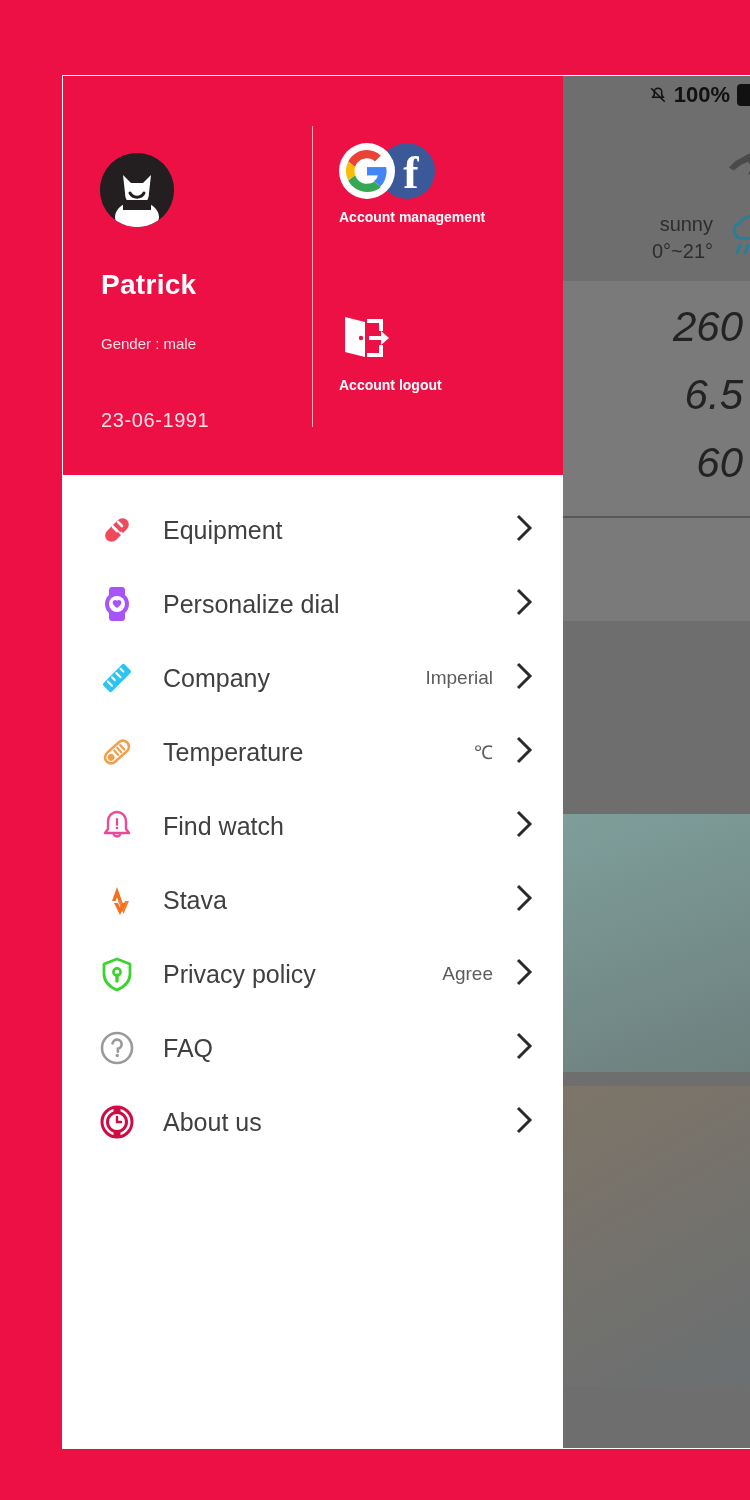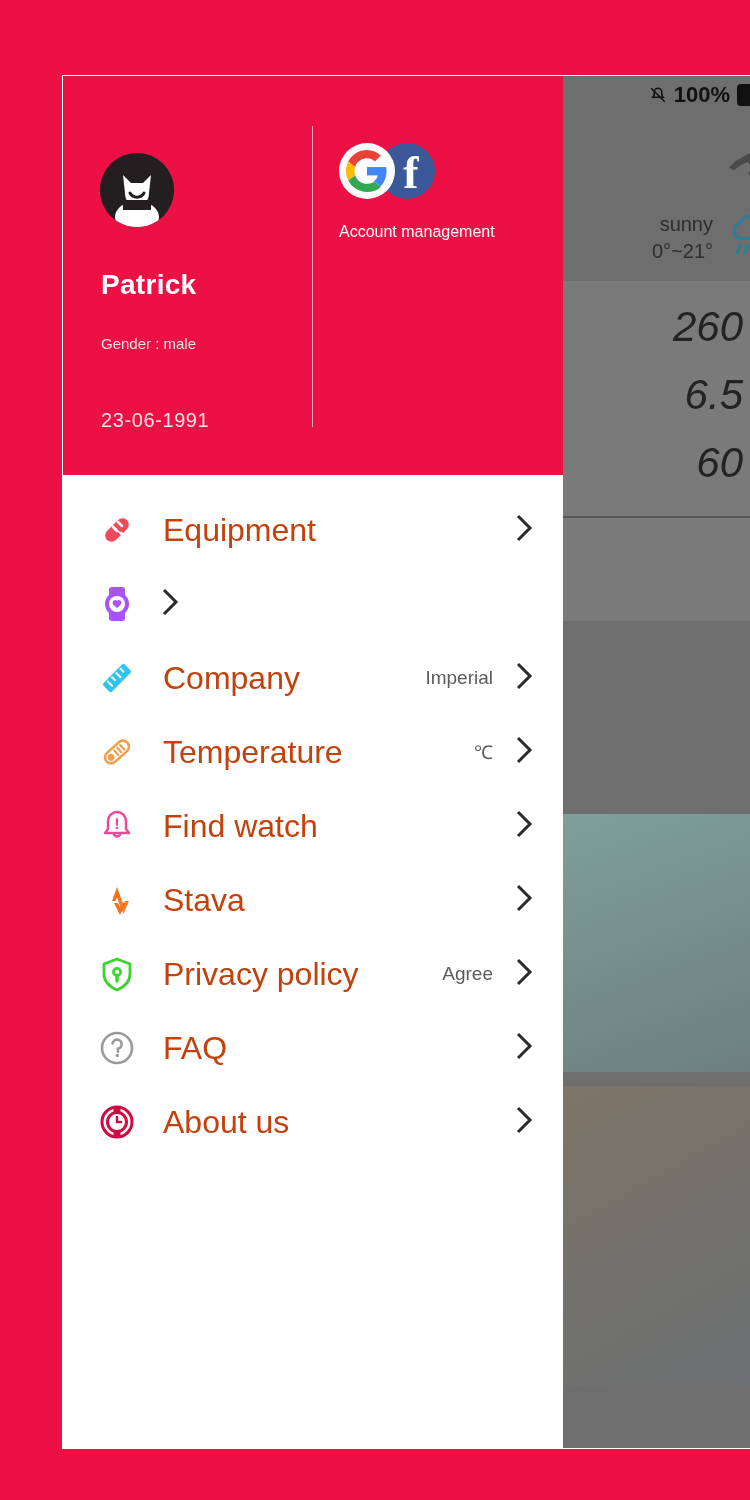--- a/index.html
+++ b/index.html
@@ -127,21 +127,21 @@
     position: absolute; left: 38px; top: 259px;
     color: #f7e2e8; font-size: 15px;
   }
   #profile-birth {
     position: absolute; left: 38px; top: 313px;
     color: #f7e2e8; font-size: 20px; letter-spacing: .6px; margin-top: 20px;
   }
 
   .acct-block { position: absolute; left: 276px; }
   .acct-label {
-    color: #ffffff; font-size: 16px; margin-top: 24px; white-space: nowrap;
+    color: #ffffff; font-size: 14px; margin-top: 10px; white-space: nowrap; font-weight: bold;
   }
   #acct-manage { top: 67px; }
   #acct-logout { top: 235px; }
 
   .social-icons { position: relative; width: 96px; height: 56px; }
   .g-circle {
     position: absolute; left: 0; top: 0;
     width: 56px; height: 56px; border-radius: 50%;
     background: #ffffff; z-index: 2;
     display: flex; align-items: center; justify-content: center;
@@ -165,21 +165,21 @@
     display: flex; align-items: center;
     padding: 0 28px 0 32px;
     cursor: pointer;
   }
   .menu-icon {
     width: 44px; height: 44px; flex: none;
     display: flex; align-items: center; justify-content: center;
   }
   .menu-label {
     flex: 1; margin-left: 24px;
-    font-size: 32px; color: #c2410c; font-weight: 500;
+    font-size: 25px; color: #404040; font-weight: 500;
   }
   .menu-value {
     font-size: 19px; color: #5c5c5c; margin-right: 20px; white-space: nowrap;
   }
   .chev { flex: none; }
 </style>
 </head>
 <body>
 
 <div id="phone">
@@ -297,20 +297,33 @@
               <path fill="#4285F4" d="M24 19.8h22v9H24z"></path>
             </svg>
           </span>
           <span class="fb-circle">
             <span class="fb-f">f</span>
           </span>
         </div>
         <div class="acct-label">Account management</div>
       </div>
 
+      <div class="acct-block" id="acct-logout">
+        <span>
+          <svg width="52" height="52" viewBox="0 0 52 52">
+            <path d="M6 6 L26 11 L26 46 L6 41 Z" fill="#ffffff"></path>
+            <circle cx="22" cy="27" r="2.2" fill="#ED1045"></circle>
+            <polyline points="30,10 42,10 42,18" fill="none" stroke="#ffffff" stroke-width="4" stroke-linecap="square"></polyline>
+            <polyline points="30,44 42,44 42,36" fill="none" stroke="#ffffff" stroke-width="4" stroke-linecap="square"></polyline>
+            <line x1="30" y1="27" x2="44" y2="27" stroke="#ffffff" stroke-width="4"></line>
+            <polygon points="42,20 50,27 42,34" fill="#ffffff"></polygon>
+          </svg>
+        </span>
+        <div class="acct-label">Account logout</div>
+      </div>
     </div>
 
     <div id="menu">
 
       <div class="menu-item">
         <span class="menu-icon">
           <svg width="38" height="38" viewBox="0 0 38 38">
             <g fill="#F0495C">
               <path d="M9 29a6.5 6.5 0 0 1 0-9l5-5 9 9-5 5a6.5 6.5 0 0 1-9 0z"></path>
               <path d="M29 9a6.5 6.5 0 0 1 0 9l-5 5-9-9 5-5a6.5 6.5 0 0 1 9 0z"></path>
@@ -334,20 +347,21 @@
       <div class="menu-item">
         <span class="menu-icon">
           <svg width="38" height="38" viewBox="0 0 38 38">
             <rect x="11" y="2" width="16" height="10" rx="3" fill="#A855F7"></rect>
             <rect x="11" y="26" width="16" height="10" rx="3" fill="#A855F7"></rect>
             <circle cx="19" cy="19" r="12" fill="#A855F7"></circle>
             <circle cx="19" cy="19" r="8" fill="#ffffff"></circle>
             <path d="M19 23c-3-2.4-4.4-3.8-4.4-5.6a2.6 2.6 0 0 1 4.4-1.7 2.6 2.6 0 0 1 4.4 1.7c0 1.8-1.4 3.2-4.4 5.6z" fill="#A855F7"></path>
           </svg>
         </span>
+        <span class="menu-label">Personalize dial</span>
         <span class="menu-value"></span>
         <span class="chev">
           <svg width="22" height="32" viewBox="0 0 22 32">
               <polyline points="5,4 17,16 5,28" fill="none" stroke="#2b2b2b" stroke-width="3"></polyline>
             </svg>
         </span>
       </div>
 
       <div class="menu-item">
         <span class="menu-icon">

